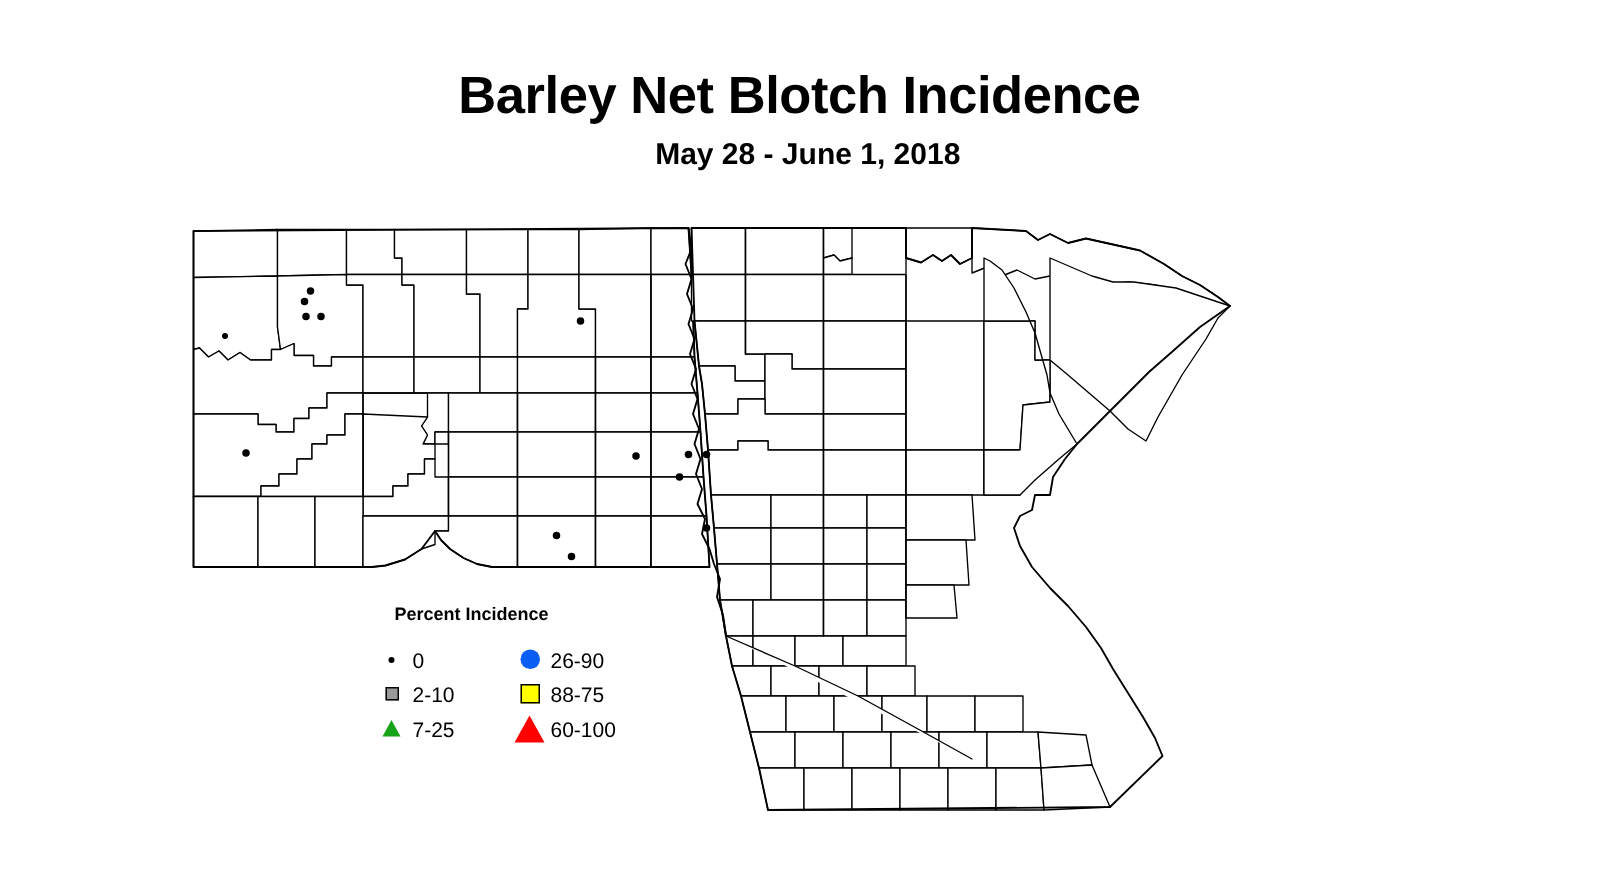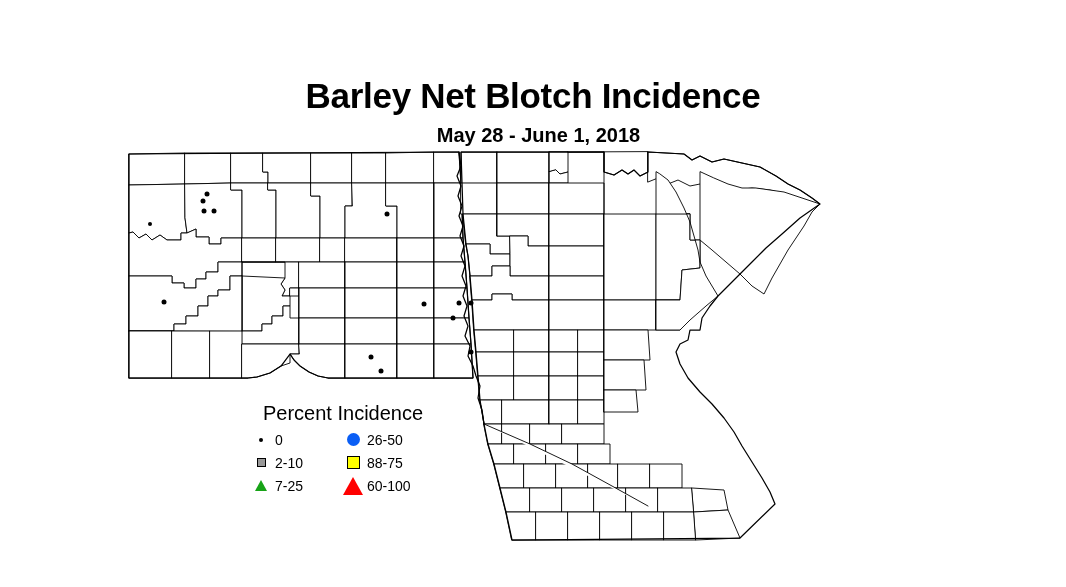--- a/index.html
+++ b/index.html
@@ -24,21 +24,20 @@
     height: 587px;
     background: #ffffff;
   }
 
   .title-block {
     position: absolute;
     left: 0;
     top: 42px;
     width: 1066px;
     text-align: center;
-    margin-top: 32px;
   }
   .main-title {
     font-size: 35px;
     font-weight: bold;
     letter-spacing: -0.3px;
     line-height: 44px;
     color: #000000;
   }
   .sub-title {
     font-size: 20px;
@@ -85,22 +84,22 @@
     position: absolute;
     left: 250px;
     top: 402px;
     width: 185px;
     height: 98px;
   }
   .legend-title {
     position: absolute;
     left: 13px;
     top: 0px;
-    font-size: 20px;
-    font-weight: normal;
+    font-size: 12px;
+    font-weight: bold;
     white-space: nowrap;
     color: #000000;
   }
   .legend-cols {
     position: absolute;
     left: 0px;
     top: 26px;
     width: 185px;
   }
   .legend-col {
@@ -420,21 +419,21 @@
             </span>
           <span class="legend-label">7-25</span>
         </div>
       </div>
 
       <div class="legend-col right">
         <div class="legend-row">
           <span class="sym-box">
               <span class="sym-circle-blue"></span>
             </span>
-          <span class="legend-label">26-50</span>
+          <span class="legend-label">26-90</span>
         </div>
         <div class="legend-row">
           <span class="sym-box">
               <span class="sym-square-yellow"></span>
             </span>
           <span class="legend-label">88-75</span>
         </div>
         <div class="legend-row">
           <span class="sym-box">
               <span class="sym-tri-red"></span>

